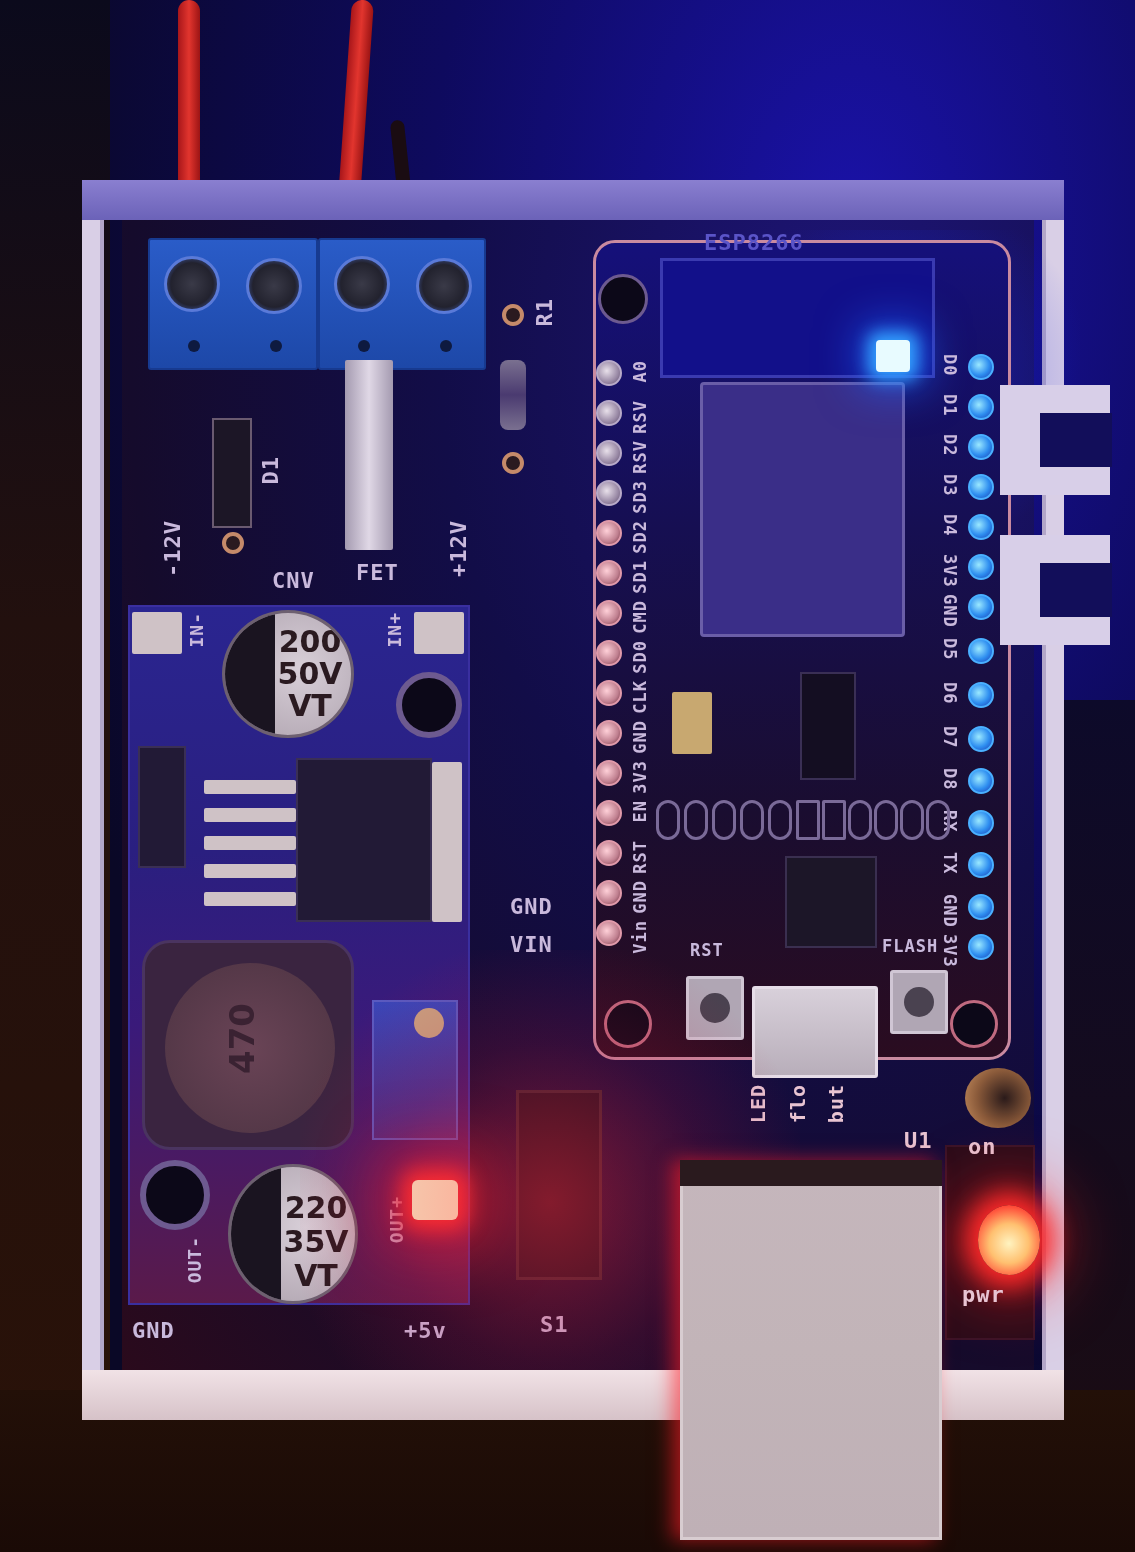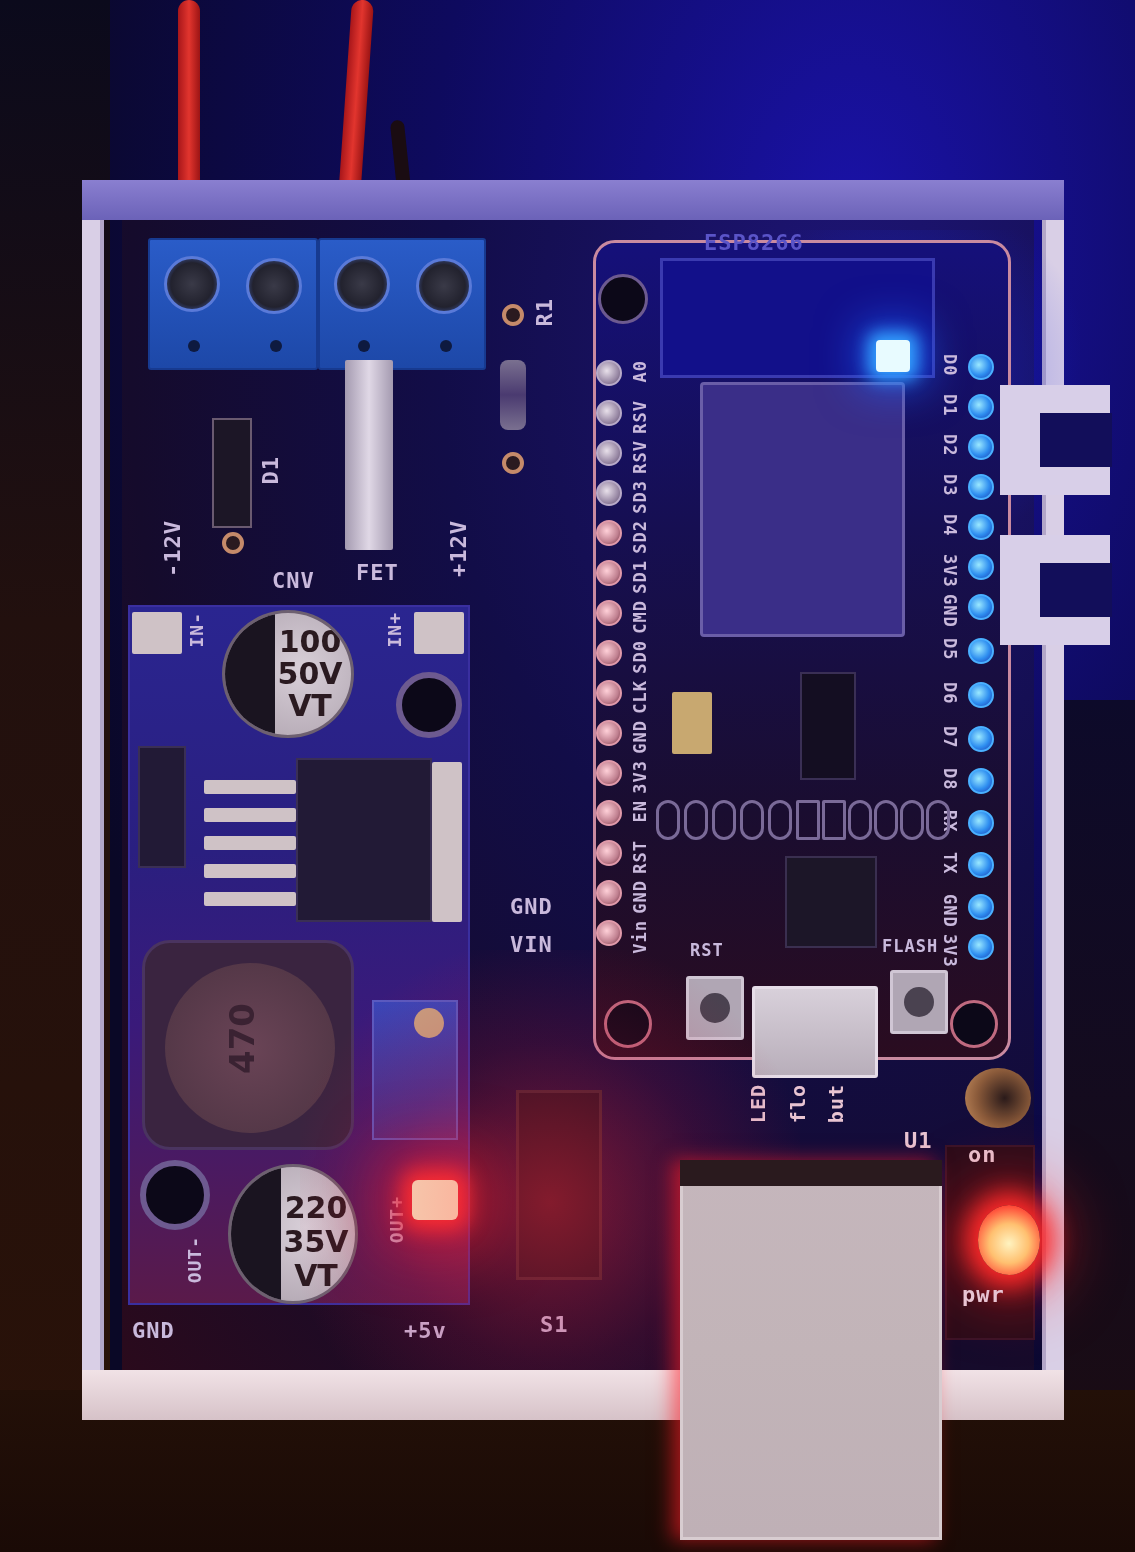--- a/index.html
+++ b/index.html
@@ -133,21 +133,21 @@
 <div class="abs silk vert" style="left:446px; top:520px;">+12V</div>
 
 <div class="abs buck"></div>
 <div class="abs pad" style="left:132px; top:612px; width:50px; height:42px;"></div>
 <div class="abs pad" style="left:414px; top:612px; width:50px; height:42px;"></div>
 <div class="abs silk vert" style="left:186px; top:612px; font-size:18px;">IN-</div>
 <div class="abs silk vert" style="left:384px; top:612px; font-size:18px;">IN+</div>
 
 <div class="abs cap" style="left:222px; top:610px; width:132px; height:128px;">
   <div class="abs cap-stripe"></div>
-  <div class="abs cap-text" style="left:40px; top:14px; width:90px;">100</div>
+  <div class="abs cap-text" style="left:40px; top:14px; width:90px;">200</div>
   <div class="abs cap-text" style="left:40px; top:46px; width:90px;">50V</div>
   <div class="abs cap-text" style="left:40px; top:78px; width:90px;">VT</div>
 </div>
 <div class="abs hole" style="left:396px; top:672px; width:66px; height:66px;"></div>
 <div class="abs ic-dark" style="left:138px; top:746px; width:48px; height:122px;"></div>
 <div class="abs" style="left:204px; top:780px; width:92px; height:130px;">
   <div class="abs pad" style="left:0; top:0; width:92px; height:14px;"></div>
   <div class="abs pad" style="left:0; top:28px; width:92px; height:14px;"></div>
   <div class="abs pad" style="left:0; top:56px; width:92px; height:14px;"></div>
   <div class="abs pad" style="left:0; top:84px; width:92px; height:14px;"></div>
@@ -289,21 +289,21 @@
   </div>
 <div class="abs usb"></div>
 
 <div class="abs silk silk-red vert" style="left:746px; top:1084px; font-size:20px;">LED</div>
 <div class="abs silk silk-red vert" style="left:786px; top:1084px; font-size:20px;">flo</div>
 <div class="abs silk silk-red vert" style="left:824px; top:1084px; font-size:20px;">but</div>
 <div class="abs silk silk-red" style="left:904px; top:1128px;">U1</div>
 
 <div class="abs led-bar"></div>
 <div class="abs led-on"></div>
-<div class="abs silk silk-red" style="left:968px; top:1134px;margin-top:8px;">on</div>
+<div class="abs silk silk-red" style="left:968px; top:1134px;">on</div>
 <div class="abs led-pwr"></div>
 <div class="abs silk silk-red" style="left:962px; top:1282px;">pwr</div>
 
 <div class="abs pcb-glow-red"></div>
 
 <div class="abs enclosure-bottom"></div>
 
 <div class="abs rj45"></div>
 <div class="abs rj45-top"></div>
 

